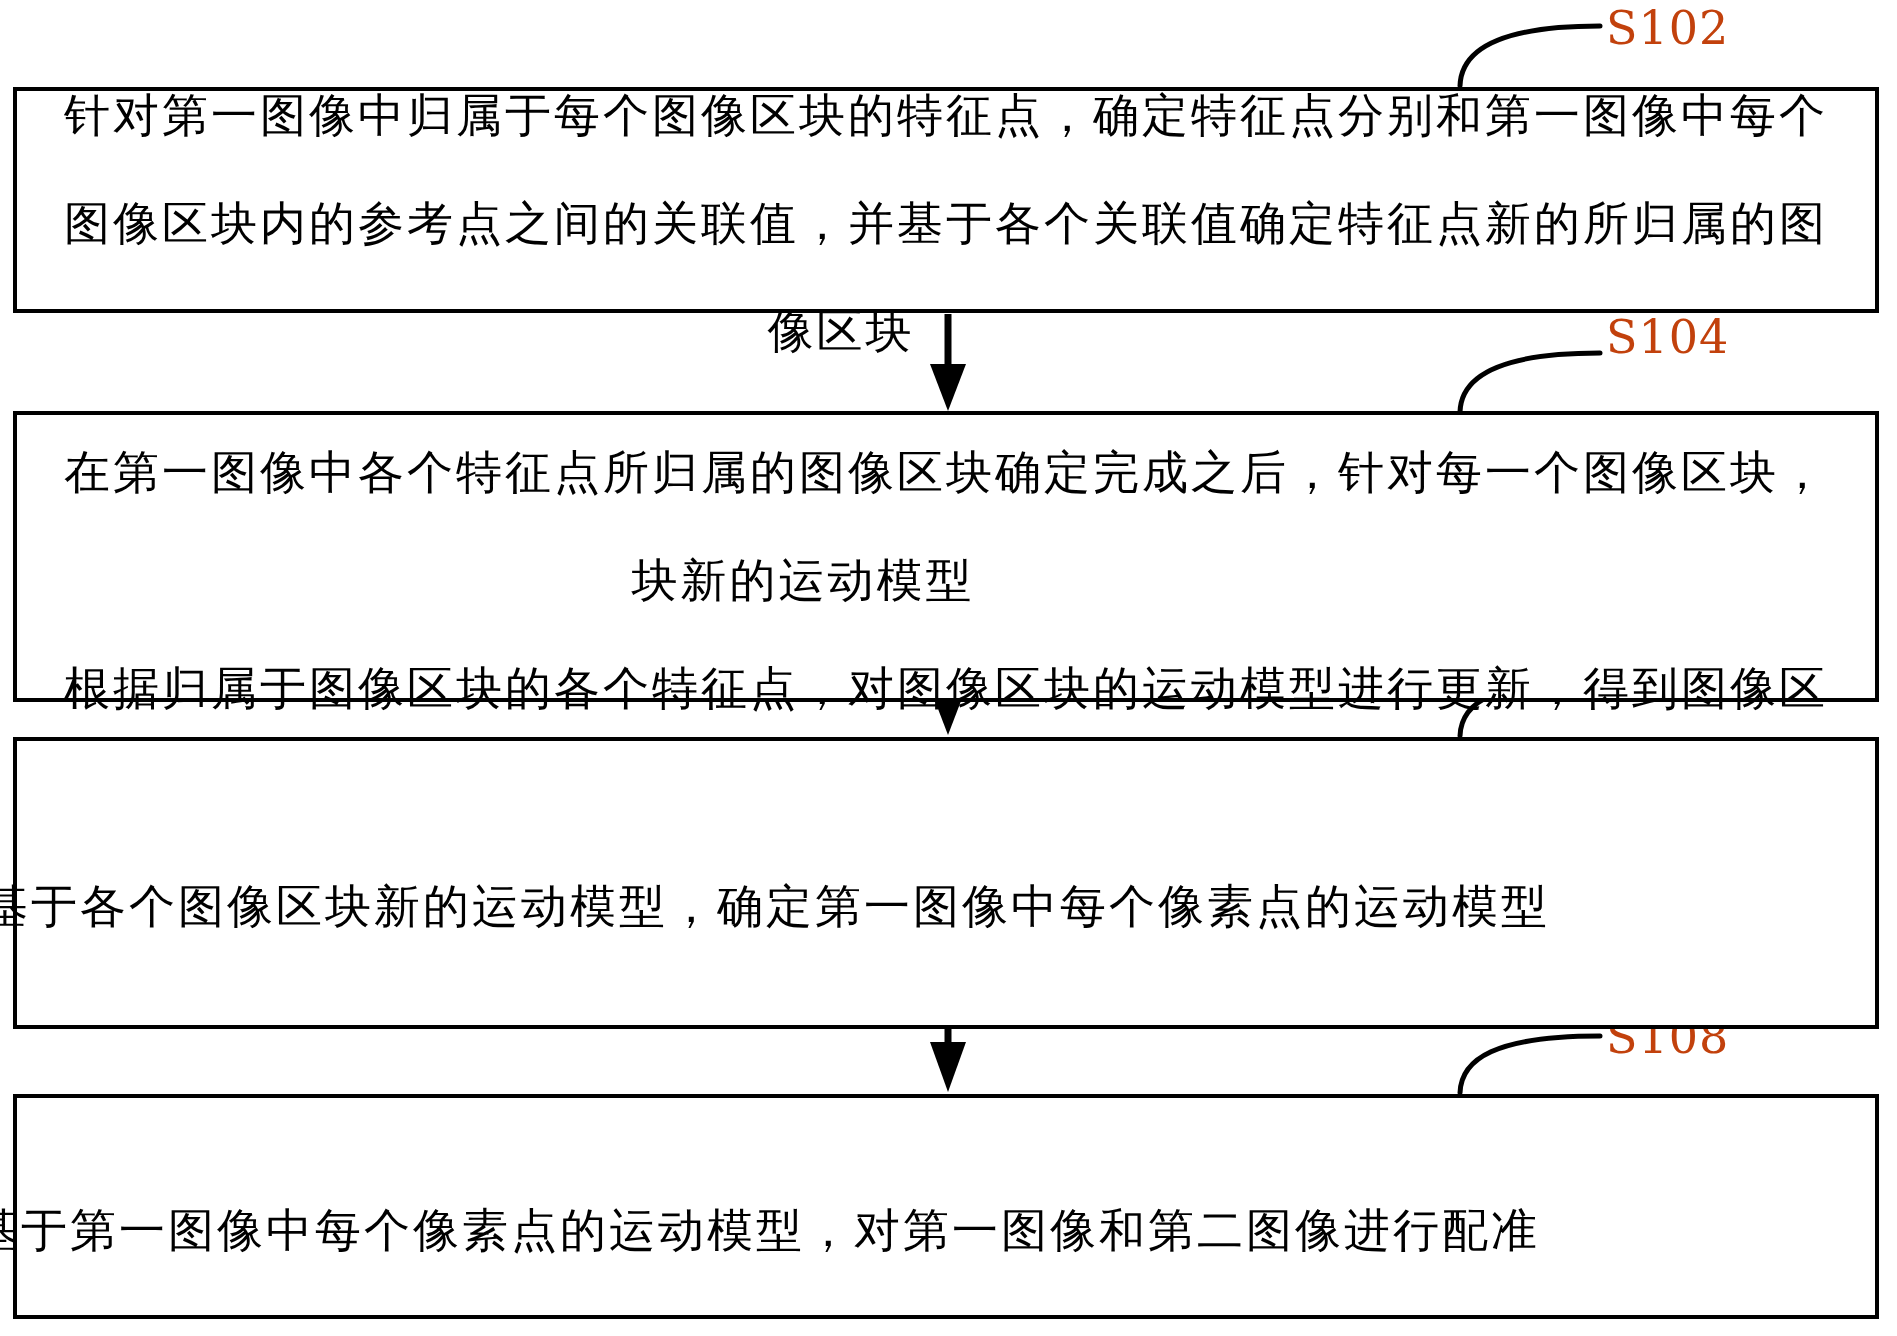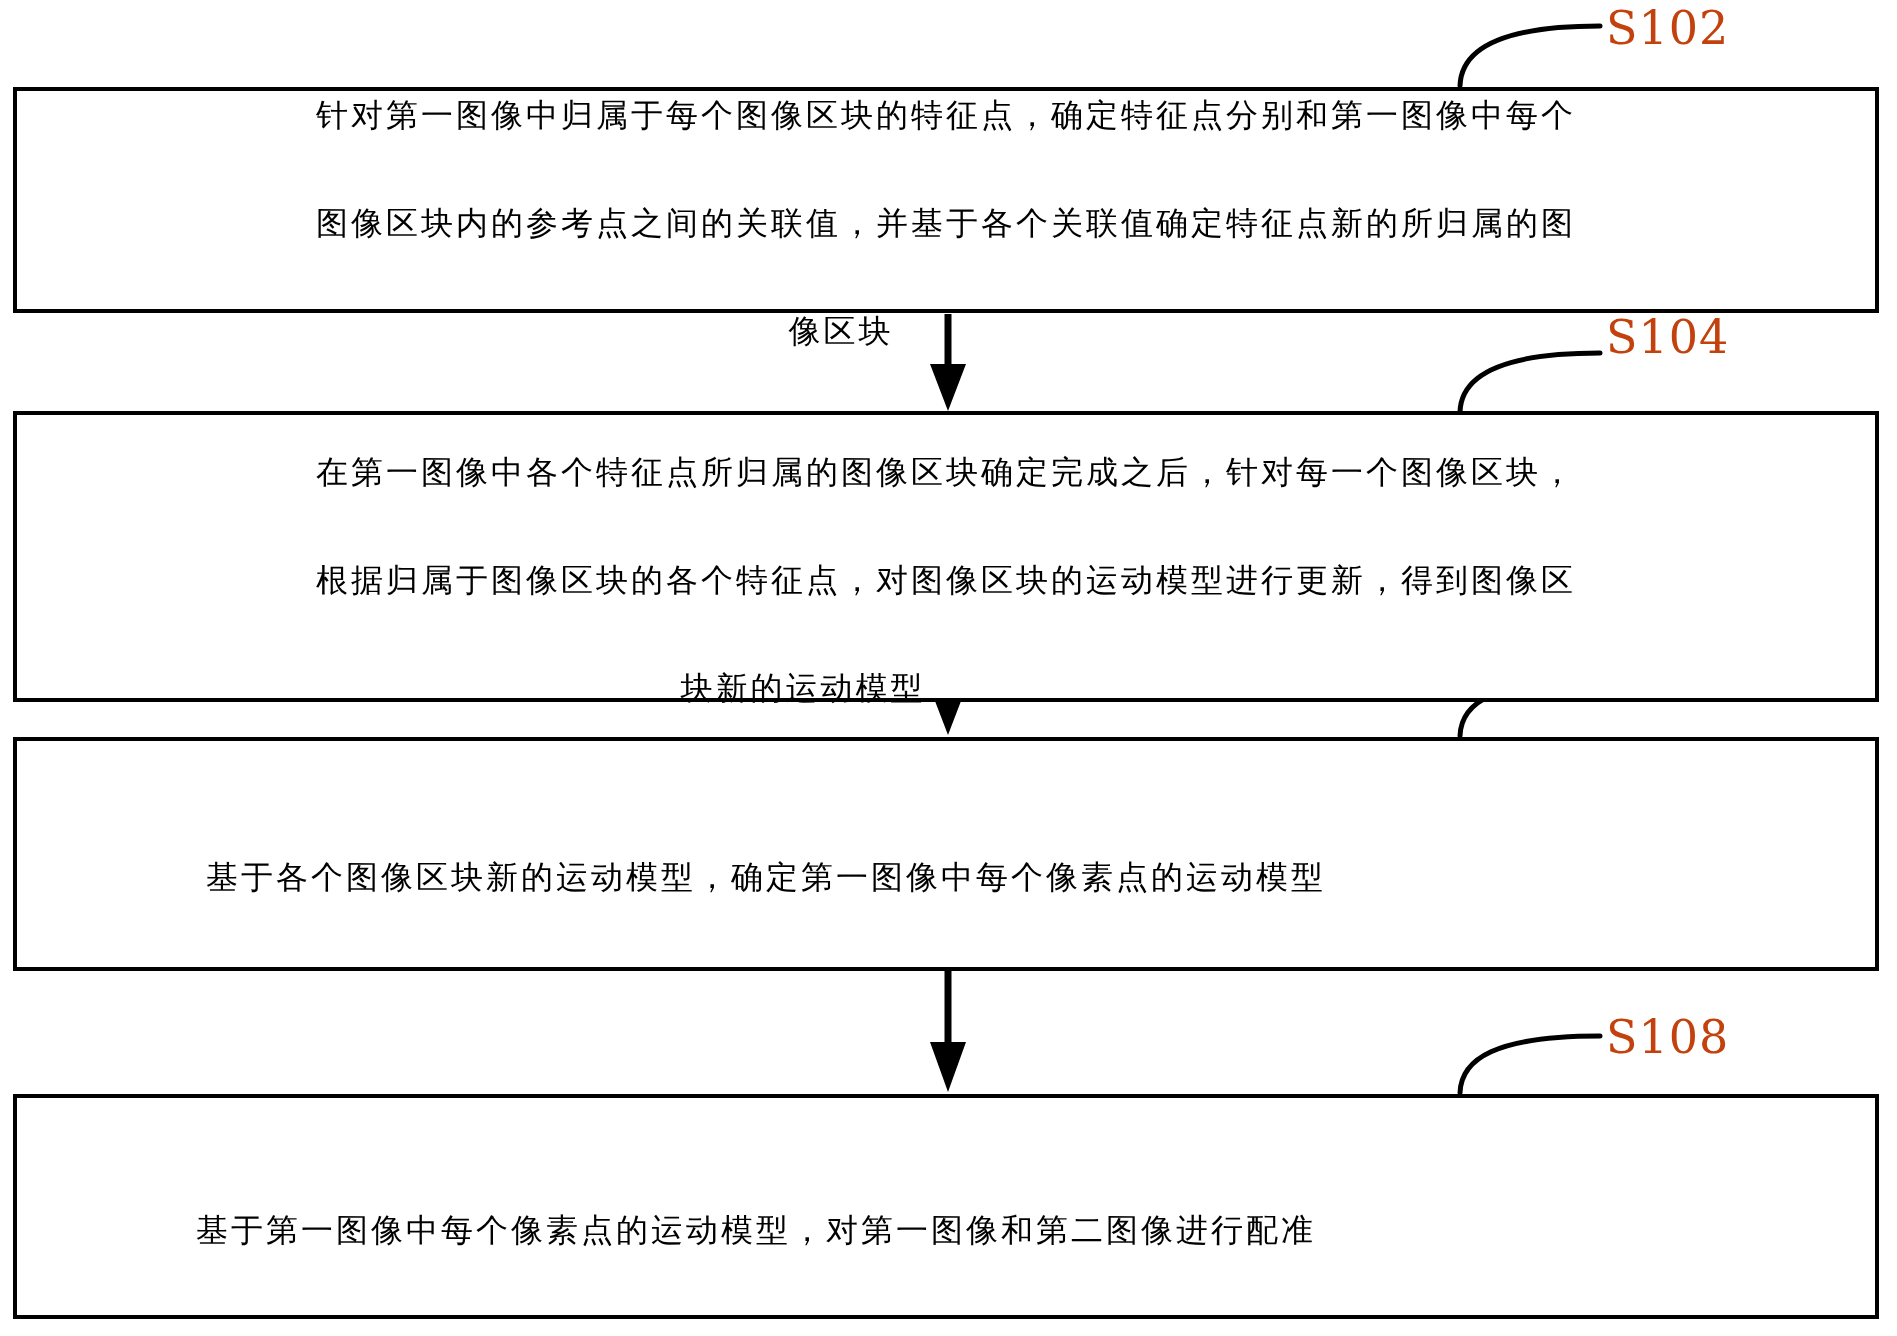--- a/index.html
+++ b/index.html
@@ -31,24 +31,24 @@
     border: 4px solid #000000;
     box-sizing: border-box;
     background: #ffffff;
     display: flex;
     flex-direction: column;
     justify-content: center;
     align-items: center;
   }
   .box-1 { top: 87px;   height: 226px; }
   .box-2 { top: 411px;  height: 291px; }
-  .box-3 { top: 737px;  height: 234px; }
+  .box-3 { top: 737px;  height: 292px; }
   .box-4 { top: 1094px; height: 225px; }
   .box-line {
-    font-size: 32px;
+    font-size: 46px;
     line-height: 61px;
     letter-spacing: 3px;
     white-space: nowrap;
     text-align: center;
     margin-top: 47px;
   }
   .shift-a { transform: translateX(-105px); }
   .shift-b { transform: translateX(-143px); }
   .shift-c { transform: translateX(-180px); }
   .shift-d { transform: translateX(-190px); }
@@ -99,22 +99,22 @@
   <div class="step-label label-4">S108</div>
 
   <div class="flow-box box-1">
     <div class="box-line">针对第一图像中归属于每个图像区块的特征点，确定特征点分别和第一图像中每个</div>
     <div class="box-line">图像区块内的参考点之间的关联值，并基于各个关联值确定特征点新的所归属的图</div>
     <div class="box-line shift-a">像区块</div>
   </div>
 
   <div class="flow-box box-2">
     <div class="box-line">在第一图像中各个特征点所归属的图像区块确定完成之后，针对每一个图像区块，</div>
+    <div class="box-line shift-b">块新的运动模型</div>
     <div class="box-line">根据归属于图像区块的各个特征点，对图像区块的运动模型进行更新，得到图像区</div>
-    <div class="box-line shift-b">块新的运动模型</div>
   </div>
 
   <div class="flow-box box-3">
     <div class="box-line shift-c">基于各个图像区块新的运动模型，确定第一图像中每个像素点的运动模型</div>
   </div>
 
   <div class="flow-box box-4">
     <div class="box-line shift-d">基于第一图像中每个像素点的运动模型，对第一图像和第二图像进行配准</div>
   </div>
 

